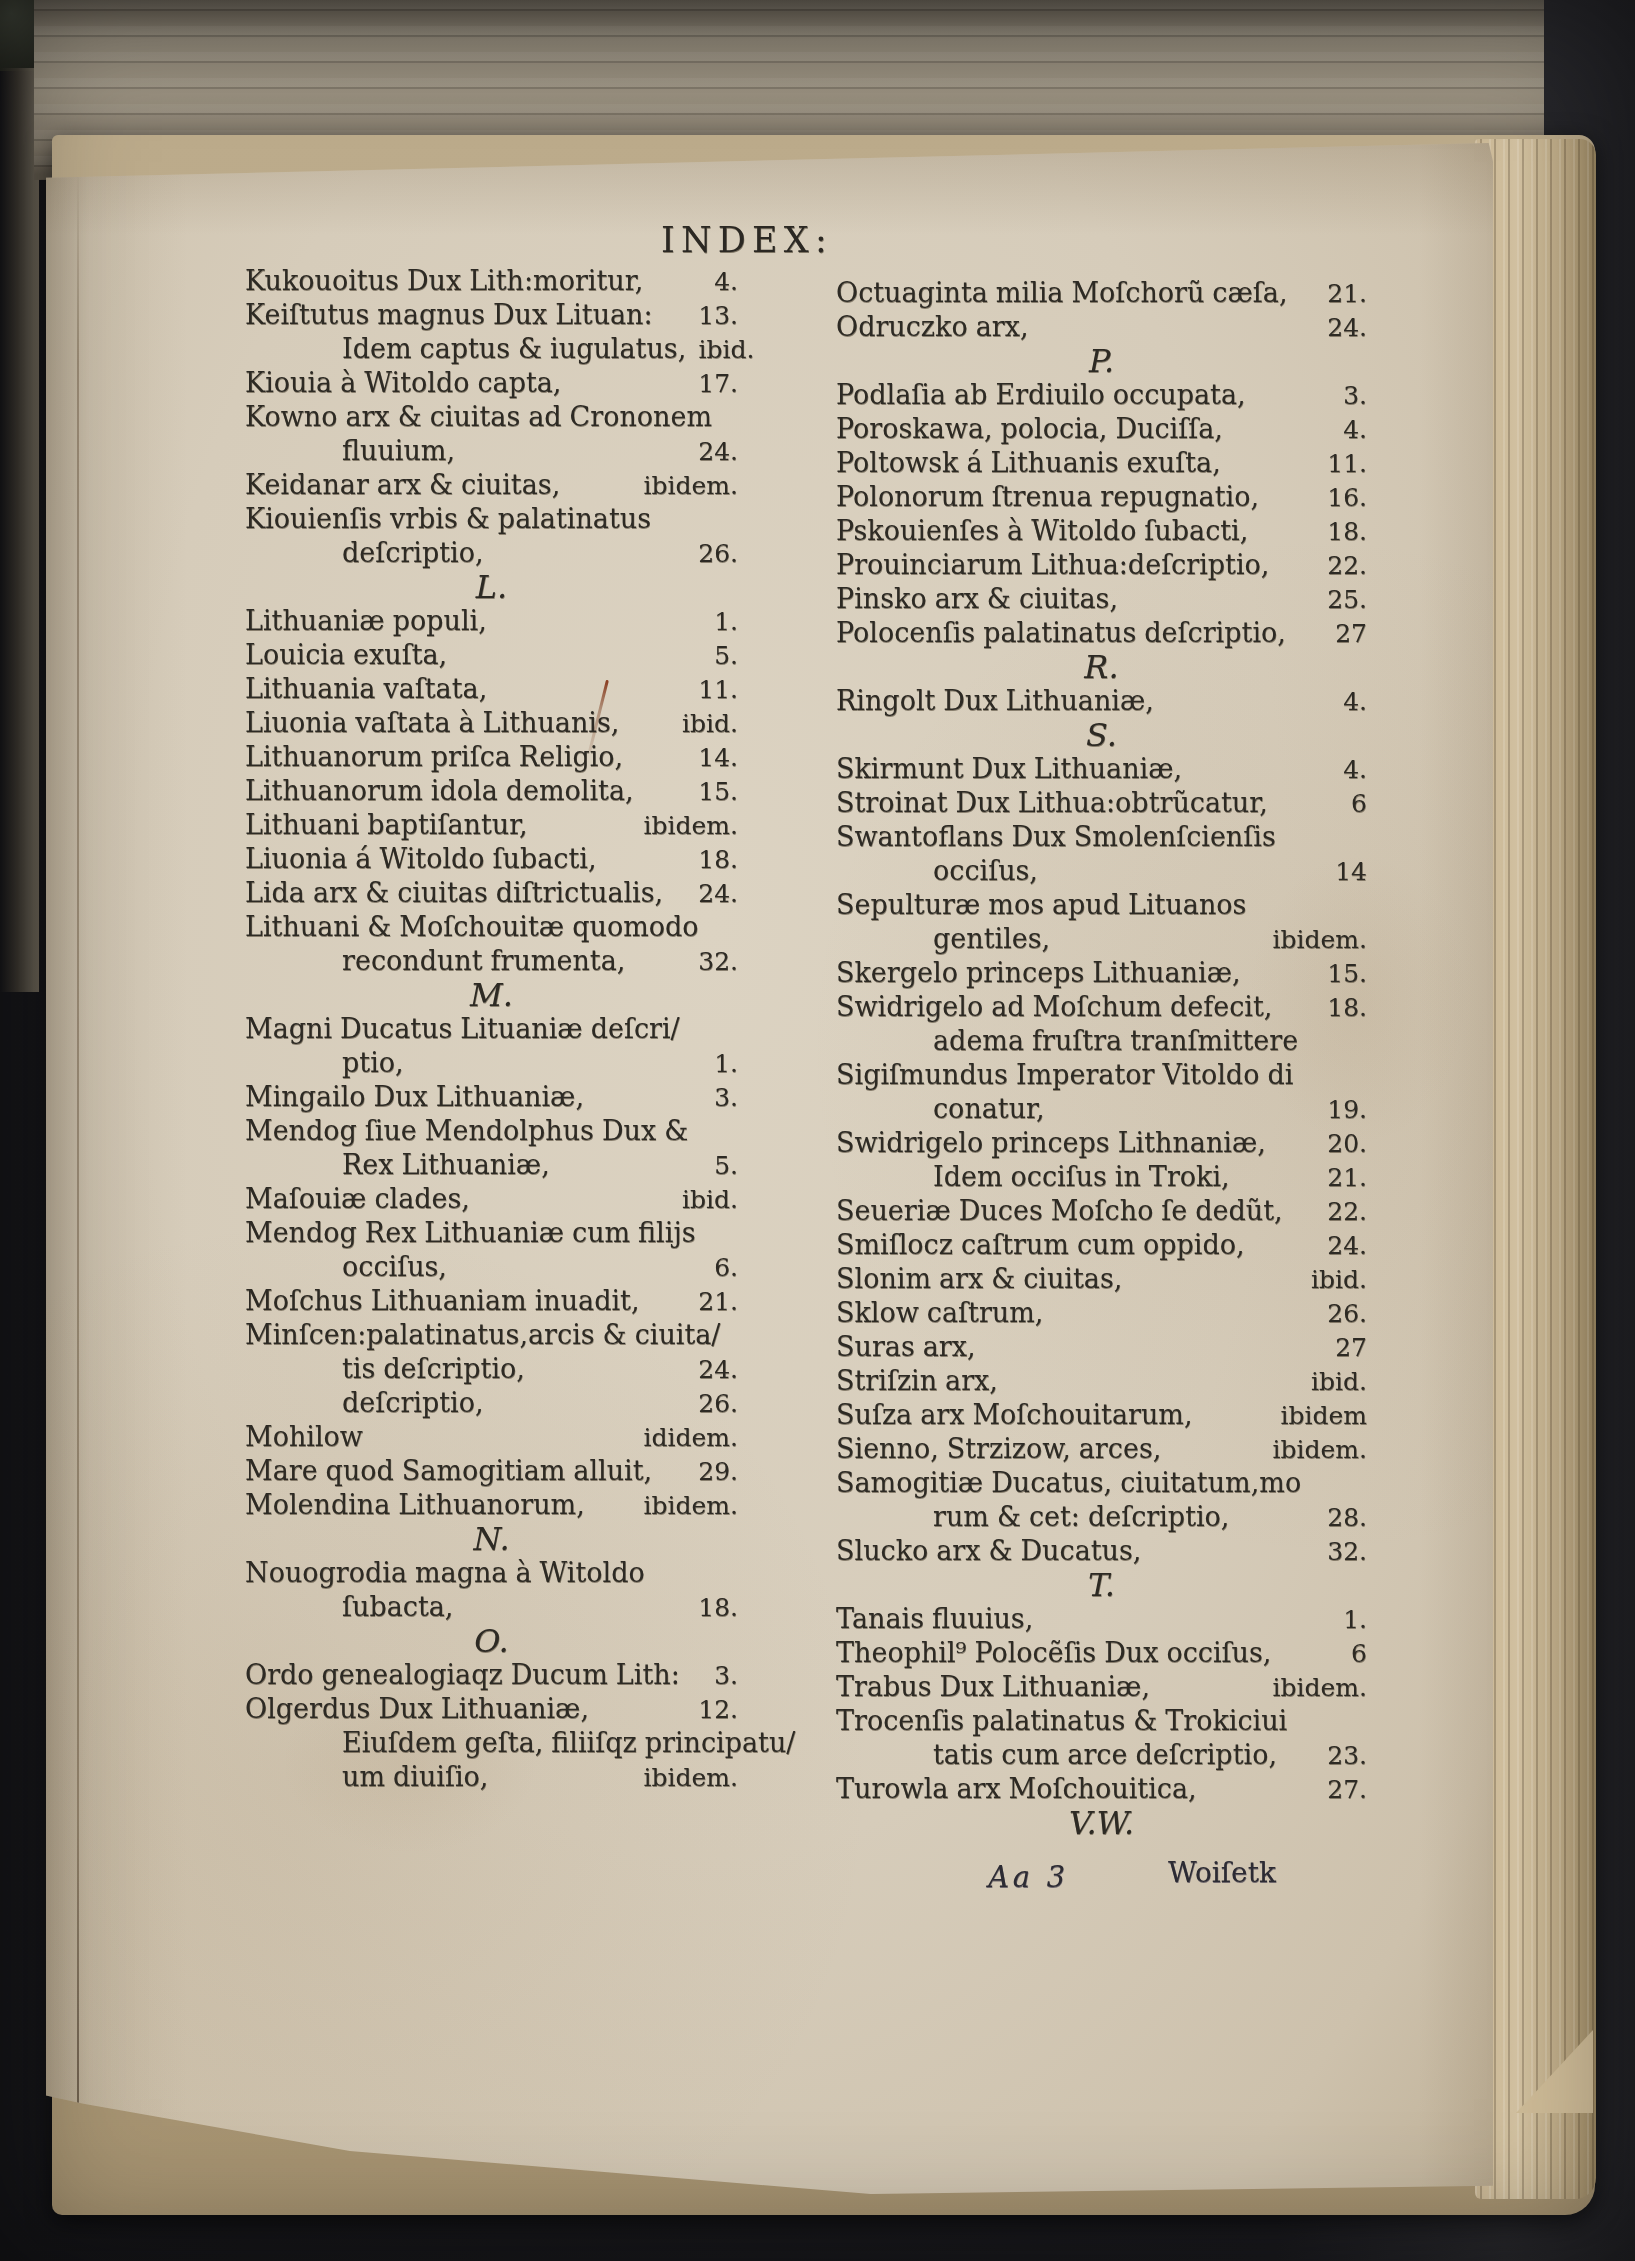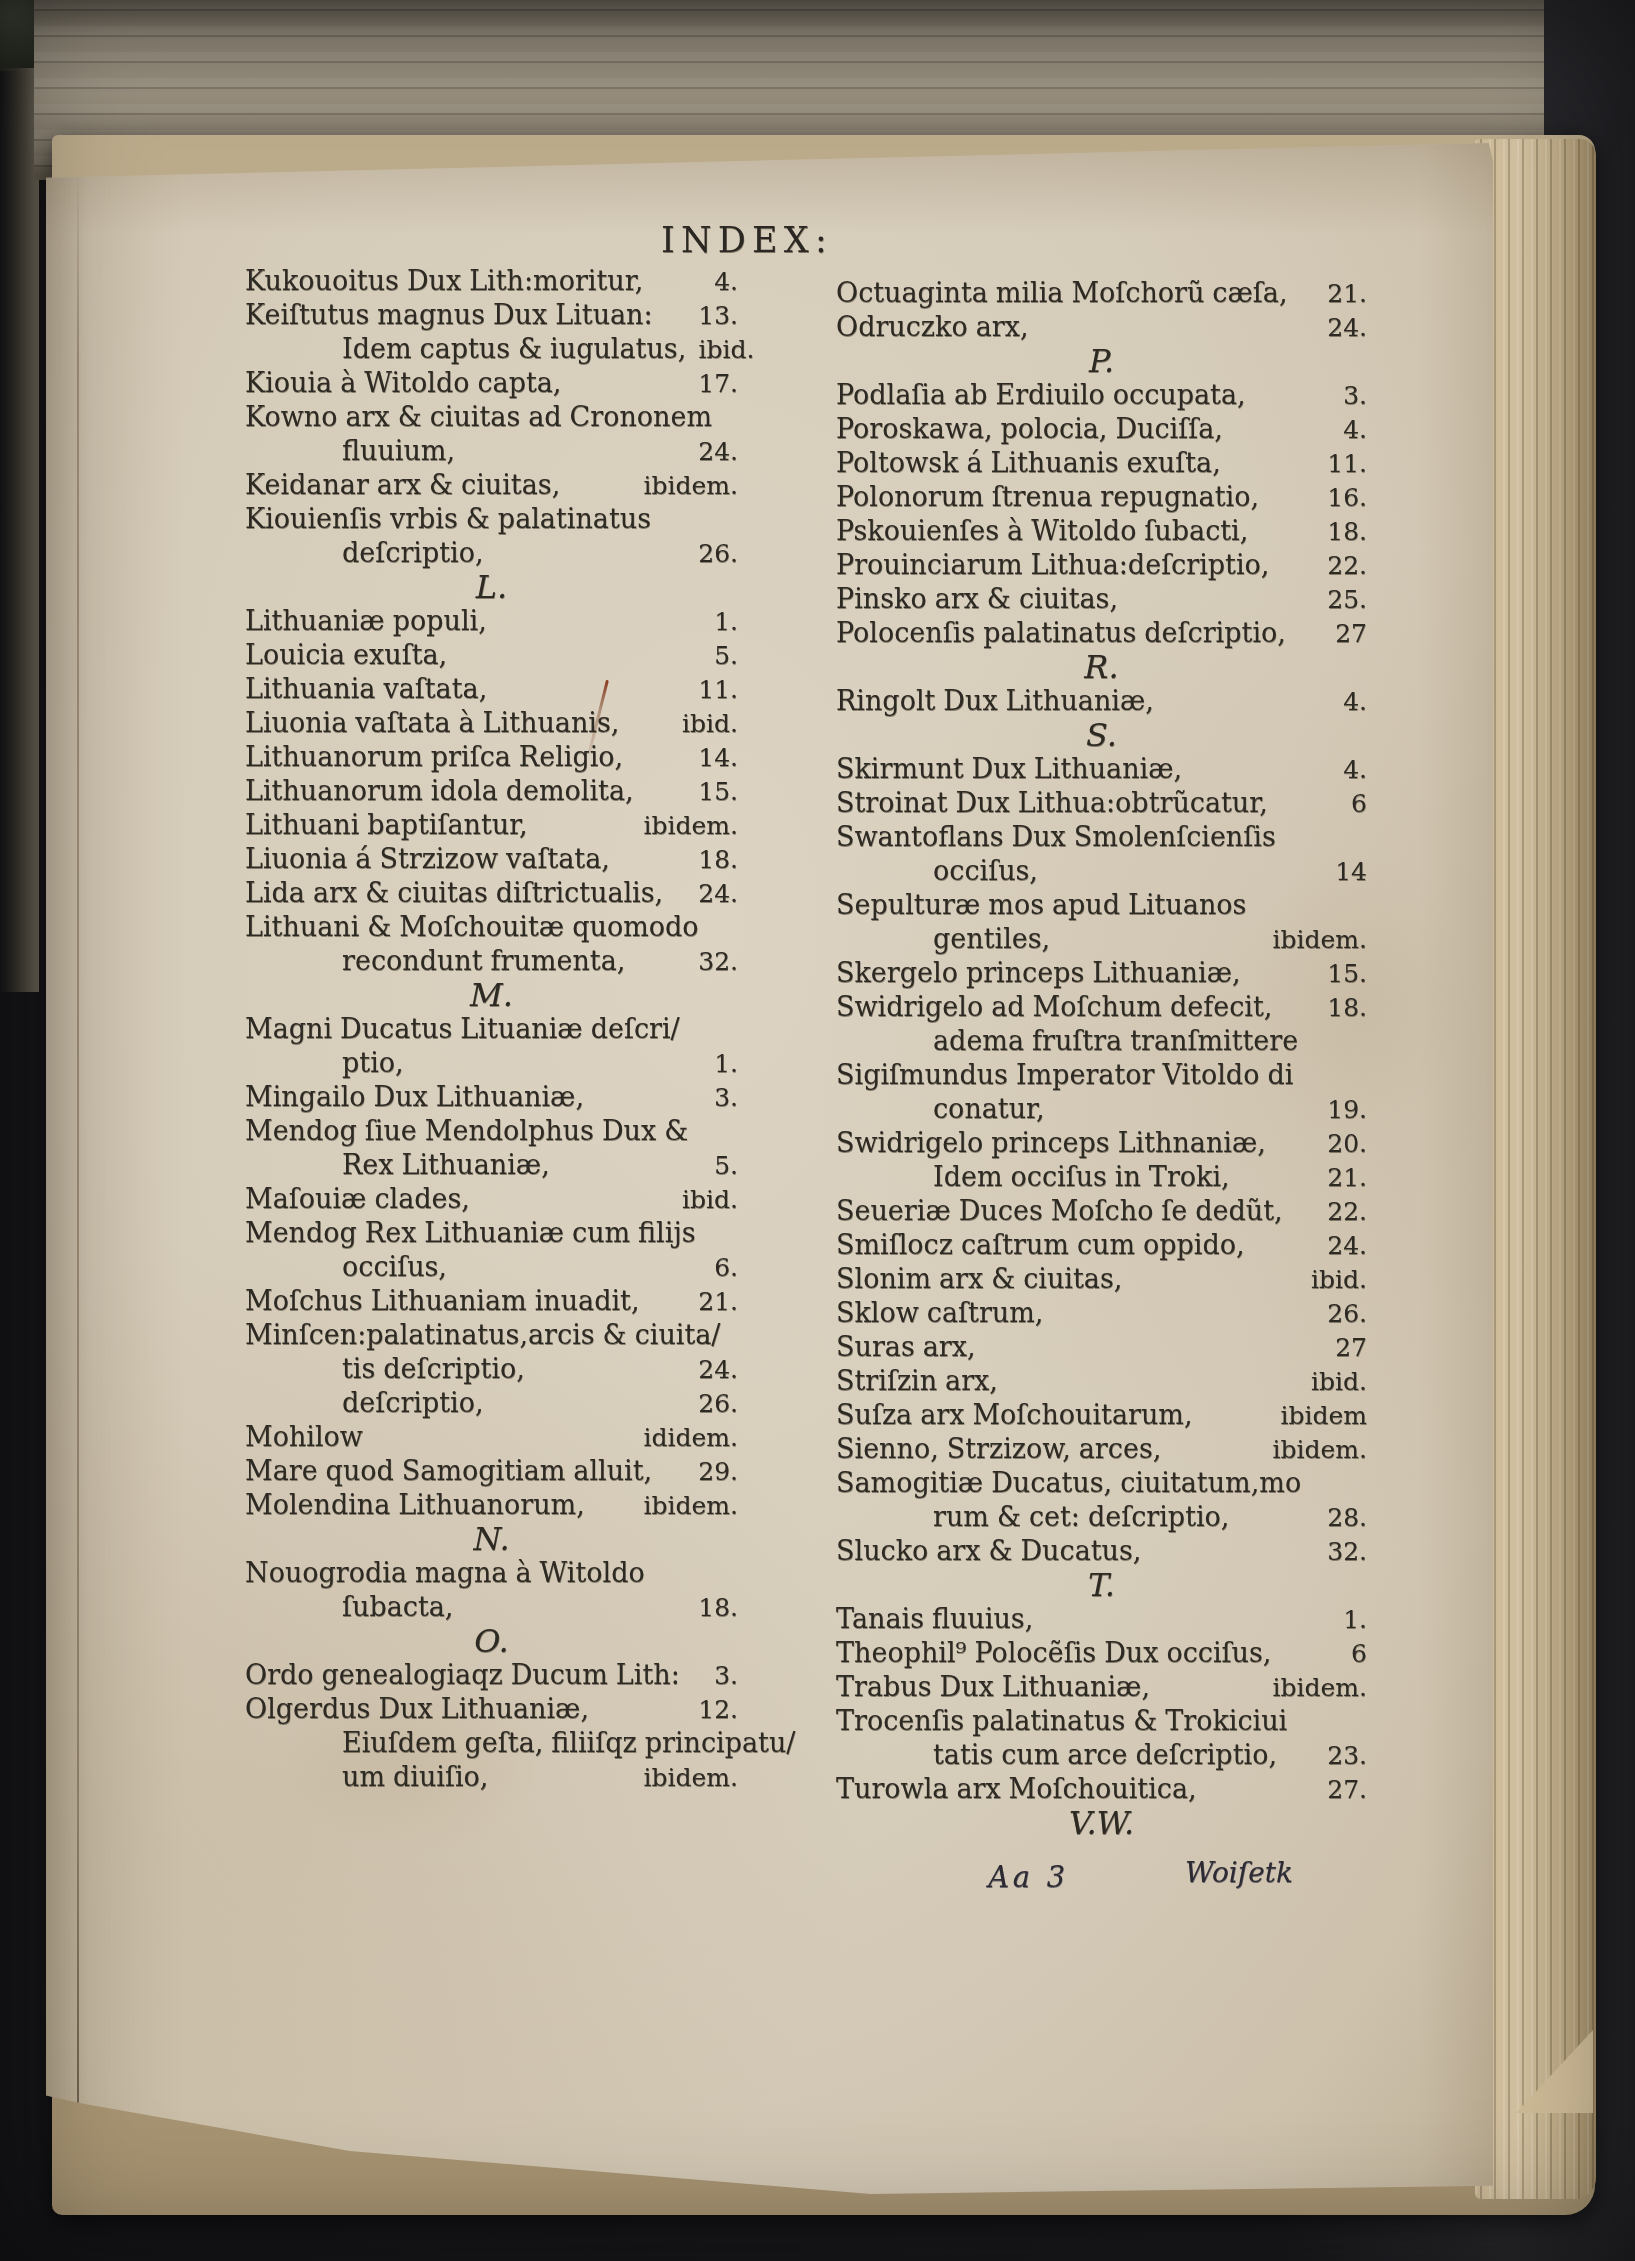--- a/index.html
+++ b/index.html
@@ -38,21 +38,21 @@
   .col{position:absolute;top:121px;}
   #col-left{left:199px;width:493px;}
   #col-right{left:790px;width:531px;margin-top:12px;}
   .row{height:34px;display:flex;align-items:baseline;font-size:27px;line-height:34px;white-space:nowrap;text-shadow:0.4px 0.6px 0.4px rgba(55,45,30,0.5);word-spacing:-0.6px;}
   .row .t{overflow:visible;}
   .row .n{margin-left:auto;font-size:25px;padding-left:12.3px;}
   .row.indent .t{padding-left:97px;}
   .row.section{justify-content:center;font-style:italic;font-size:32px;}
 
   .sig{position:absolute;left:924px;top:1717px;width:117px;text-align:center;font-style:italic;font-size:29px;letter-spacing:3.7px;text-shadow:0.4px 0.6px 0.5px rgba(45,40,60,0.6);color:#2c2b33;}
-  .catch{position:absolute;left:1122px;top:1713px;width:142px;text-align:center;font-style:italic;font-size:28px;text-shadow:0.4px 0.6px 0.5px rgba(45,40,60,0.6);color:#2c2b33;}
+  .catch{position:absolute;left:1122px;top:1713px;width:142px;text-align:left;font-size:28px;text-shadow:0.4px 0.6px 0.5px rgba(45,40,60,0.6);color:#2c2b33;}
 </style>
 </head>
 <body>
 
 <div id="canvas">
   <div class="corner-tl"></div>
   <div class="left-sliver"></div>
   <div class="top-leaf"></div>
   <div class="page-stack"></div>
   <div class="fore-edge"></div>
@@ -126,21 +126,21 @@
         </div>
         <div class="row entry">
           <span class="t">Lithuanorum idola demolita,</span>
           <span class="n">15.</span>
         </div>
         <div class="row entry">
           <span class="t">Lithuani baptiſantur,</span>
           <span class="n">ibidem.</span>
         </div>
         <div class="row entry">
-          <span class="t">Liuonia á Strzizow vaſtata,</span>
+          <span class="t">Liuonia á Witoldo ſubacti,</span>
           <span class="n">18.</span>
         </div>
         <div class="row entry">
           <span class="t">Lida arx &amp; ciuitas diſtrictualis,</span>
           <span class="n">24.</span>
         </div>
         <div class="row entry">
           <span class="t">Lithuani &amp; Moſchouitæ quomodo</span>
         </div>
         <div class="row entry indent">

